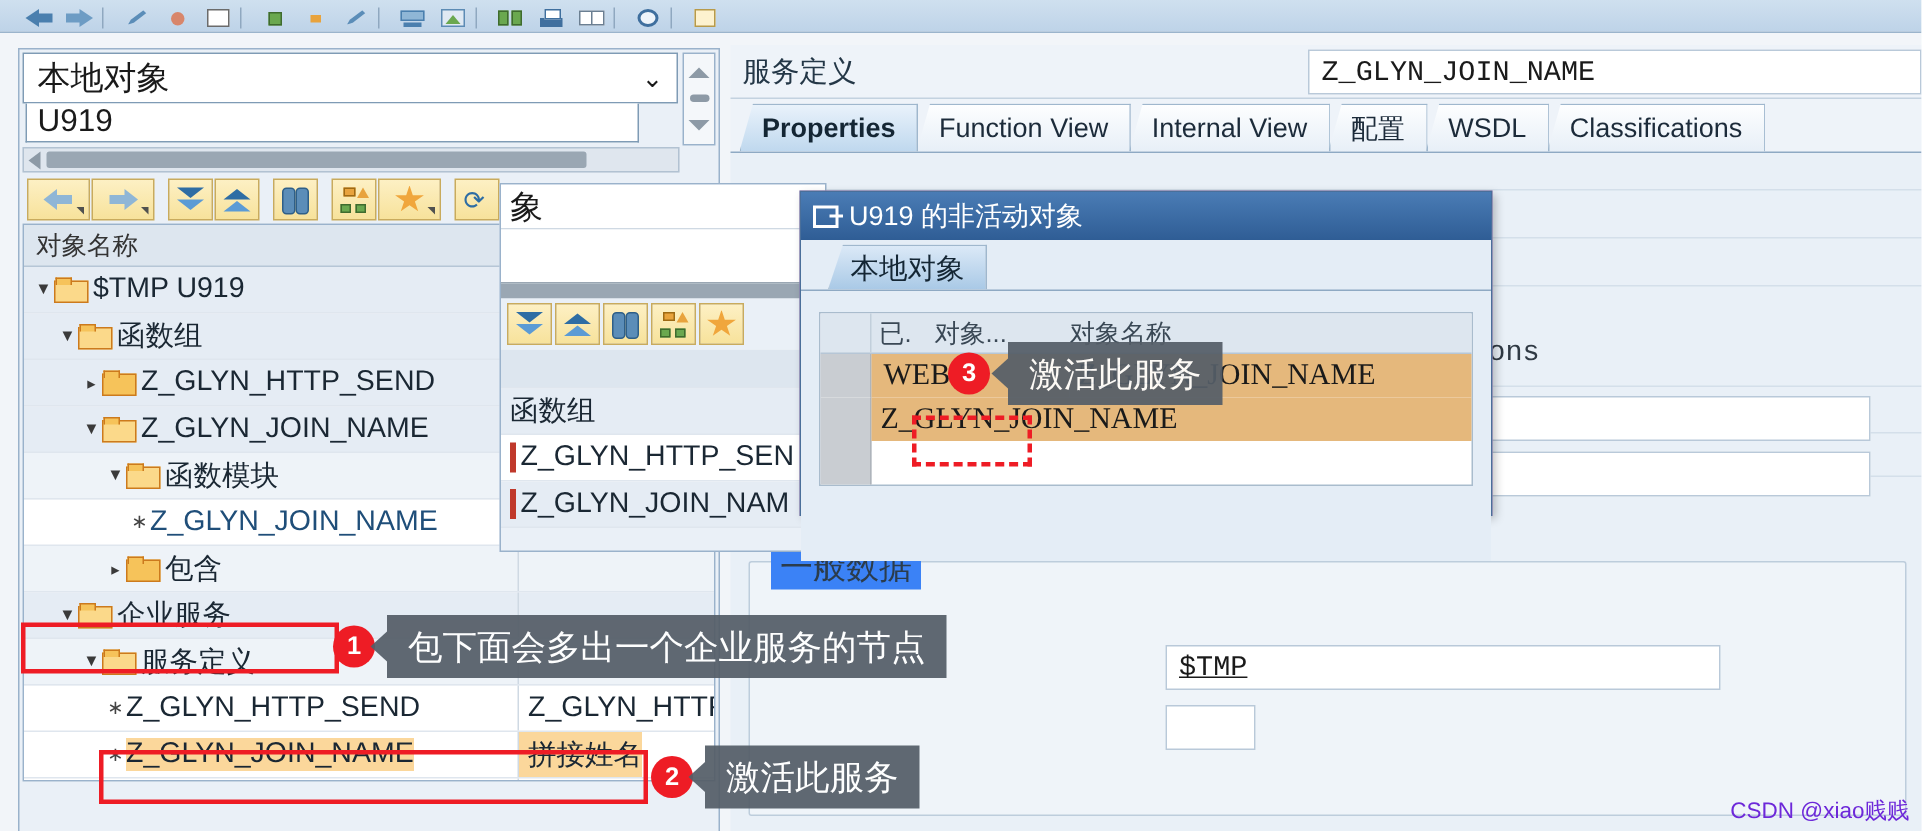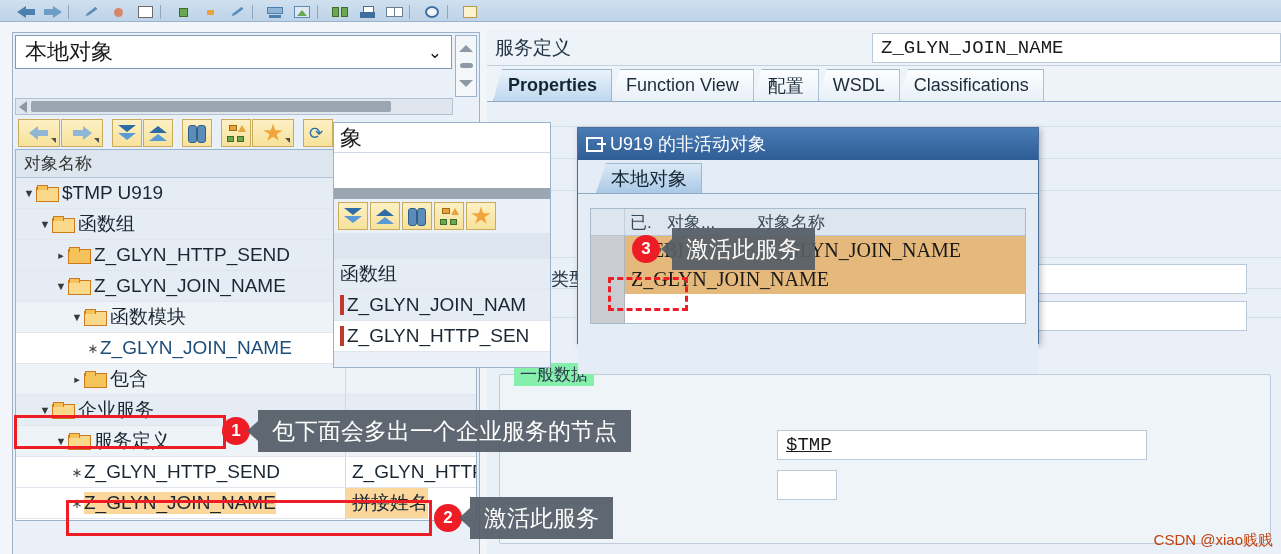--- a/index.html
+++ b/index.html
@@ -327,22 +327,22 @@
     position: absolute; font-family: "Liberation Mono","DejaVu Sans Mono", monospace;
     font-size: 19px; color: #303a44; white-space: nowrap;
   }
   .groupbox {
     position: absolute; left: 12px; right: 10px;
     border: 1px solid #bdcddc; border-radius: 2px;
     background: rgba(255,255,255,0.28);
   }
   .groupbox .gtitle {
     position: absolute; left: 14px; top: -12px;
-    background: #86efac; padding: 0 6px;
-    font-size: 17px; color: #2b3c4c;
+    background: #3b82f6; padding: 0 6px;
+    font-size: 22px; color: #2b3c4c;
   }
 
   
   .dup-win {
     position: absolute; left: 333px; top: 122px;
     width: 218px; height: 246px;
     background: #eaf0f7;
     border: 1px solid #9ab2cb;
     overflow: hidden;
   }
@@ -365,21 +365,20 @@
   .dup-row.alt { background: #e5ecf4; }
   .dup-row .redbar { width: 4px; height: 20px; background: #c0392b; margin-right: 3px; flex:0 0 auto;}
 
   
   .modal {
     position: absolute; left: 533px; top: 127px;
     width: 462px; height: 217px;
     background: #f9a8d4;
     border: 1px solid #4a6f9a;
     box-shadow: 2px 2px 6px rgba(0,0,0,0.25);
-    margin-left: 44px;
   }
   .modal-title {
     height: 32px;
     background: linear-gradient(#4a7cb5, #2f5d95);
     display: flex; align-items: center; gap: 7px;
     padding-left: 8px;
     color: #ffffff; font-size: 18px;
   }
   .modal-title .tobj {
     width: 17px; height: 15px; border: 2px solid #ffffff;
@@ -447,21 +446,21 @@
   }
   .callout .arrow {
     position: absolute; left: -11px; top: 11px;
     width: 0; height: 0;
     border-top: 10px solid transparent;
     border-bottom: 10px solid transparent;
     border-right: 11px solid #555e68;
   }
   .watermark {
     position: absolute; right: 8px; bottom: 4px;
-    font-size: 15px; color: #c2410c;
+    font-size: 15px; color: #6d28d9;
     font-family: "Liberation Sans", sans-serif;
   }
 </style>
 </head>
 <body>
 
 <div id="root">
 
   <div class="toolbar">
     <div class="tbtn">
@@ -527,20 +526,23 @@
         <span>Z_GLYN_JOIN_NAME</span>
       </div>
     </div>
 
     <div class="tabstrip">
       <div class="tab active">
           <span>Properties</span>
         </div>
       <div class="tab">
           <span>Function View</span>
+        </div>
+      <div class="tab">
+          <span>Internal View</span>
         </div>
       <div class="tab">
           <span>配置</span>
         </div>
       <div class="tab">
           <span>WSDL</span>
         </div>
       <div class="tab">
           <span>Classifications</span>
         </div>
@@ -591,20 +593,23 @@
   </div>
 
   <div class="repo-panel">
 
     <div class="repo-select-row">
       <div style="flex:1 1 auto;">
         <div class="repo-select">
           <span>本地对象</span>
           <span class="chev">⌄</span>
         </div>
+        <div class="repo-input">
+          <span>U919</span>
+        </div>
       </div>
       <div class="spin">
         <span class="up"></span>
         <span class="mid"></span>
         <span class="dn"></span>
       </div>
     </div>
 
     <div class="hscroll">
       <span class="lft"></span>
@@ -773,27 +778,27 @@
       </div>
       <div class="ttb">
           <span class="ico-star"></span>
         </div>
     </div>
     <div class="dup-grid">
       <div class="dup-row" style="height:26px;background:#dde6ef;"></div>
       <div class="dup-row alt">
         <span>函数组</span>
       </div>
+      <div class="dup-row">
+        <span class="redbar"></span>
+        <span>Z_GLYN_HTTP_SEN</span>
+      </div>
       <div class="dup-row alt">
         <span class="redbar"></span>
         <span>Z_GLYN_JOIN_NAM</span>
-      </div>
-      <div class="dup-row">
-        <span class="redbar"></span>
-        <span>Z_GLYN_HTTP_SEN</span>
       </div>
     </div>
   </div>
 
   <div class="modal">
     <div class="modal-title">
       <span class="tobj"></span>
       <span>U919 的非活动对象</span>
     </div>
     <div class="modal-tabs">

